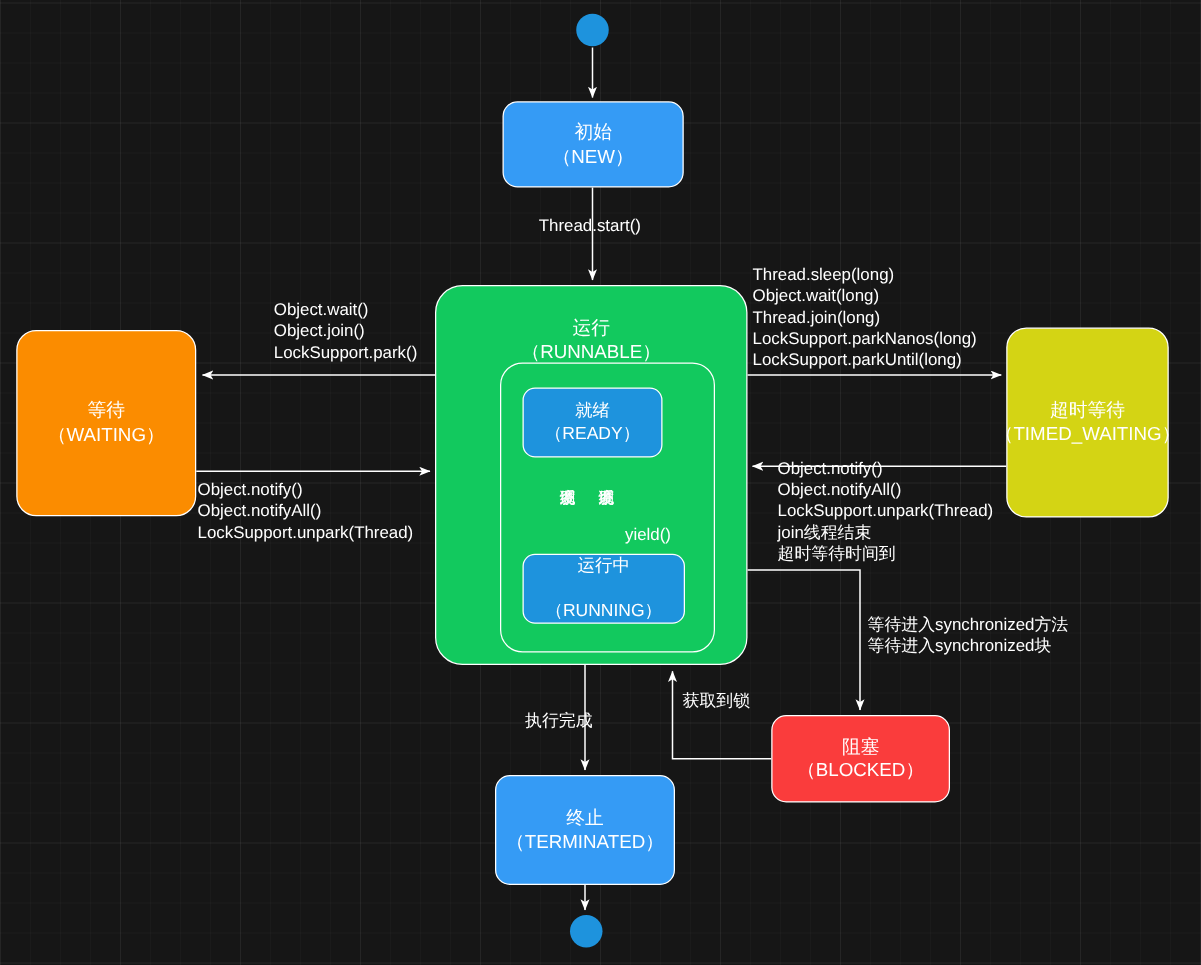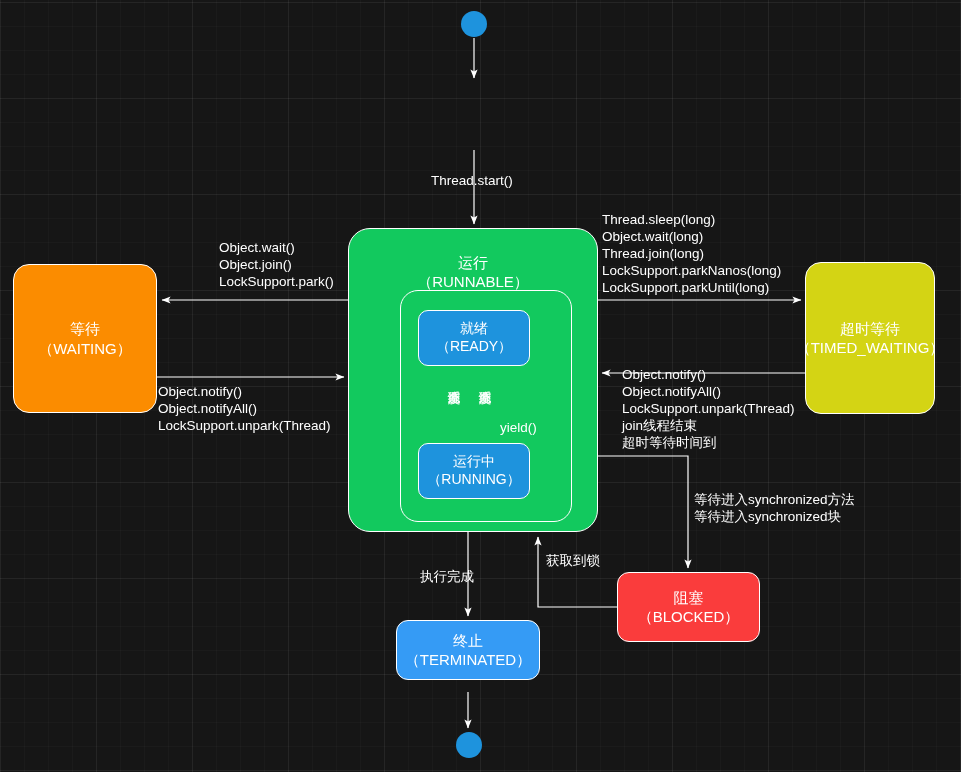--- a/index.html
+++ b/index.html
@@ -23,27 +23,27 @@
     text-align:center;line-height:1.28;
   }
   .node .l1{font-size:15px;}
   .node .l2{font-size:15px;}
   .n-new      {left:402px;top:81px;width:145px;height:69px;background:#359bf5;border-radius:12px;}
   .n-runnable {left:348px;top:228px;width:250px;height:304px;background:#12c95e;border-radius:22px;
                align-items:center;justify-content:flex-start;padding-top:24px;}
   .n-waiting  {left:13px;top:264px;width:144px;height:149px;background:#fb8c00;border-radius:16px;}
   .n-timed    {left:805px;top:262px;width:130px;height:152px;background:#d4d414;border-radius:16px;}
   .n-blocked  {left:617px;top:572px;width:143px;height:70px;background:#fa3c3c;border-radius:12px;}
-  .n-term     {left:396px;top:620px;width:144px;height:60px;background:#359bf5;border-radius:12px;text-align:center;}
+  .n-term     {left:396px;top:620px;width:144px;height:88px;background:#359bf5;border-radius:12px;text-align:center;}
   .inner-box{
     position:absolute;left:400px;top:290px;width:172px;height:232px;
     border:1.5px solid #ffffff;border-radius:18px;box-sizing:border-box;
   }
   .n-ready    {left:418px;top:310px;width:112px;height:56px;background:#1e93dd;border-radius:10px;}
-  .n-running  {left:418px;top:443px;width:112px;height:56px;background:#1e93dd;border-radius:10px;}
+  .n-running  {left:418px;top:443px;width:130px;height:56px;background:#1e93dd;border-radius:10px;justify-content:space-between;}
   .n-ready .l1,.n-ready .l2,.n-running .l1,.n-running .l2{font-size:14px;}
   .dot{position:absolute;width:26px;height:26px;border-radius:50%;background:#1e93dd;}
   .dot-start{left:461px;top:11px;}
   .dot-end{left:456px;top:732px;}
   .lbl{position:absolute;color:#ffffff;font-size:13.5px;line-height:17px;white-space:pre;}
   .lbl-v{writing-mode:vertical-rl;text-orientation:upright;font-size:12.5px;line-height:14px;letter-spacing:0px;}
 </style>
 </head>
 <body>
 
@@ -72,20 +72,24 @@
     </g>
     <g stroke="#ffffff" stroke-width="1.2" fill="none">
       <path d="M443,366 L443,439" marker-end="url(#arwg)"></path>
       <path d="M503,443 L503,372" marker-end="url(#arwg)"></path>
     </g>
   </svg>
 
   <div class="dot dot-start"></div>
   <div class="dot dot-end"></div>
 
+  <div class="node n-new">
+    <span class="l1">初始</span>
+    <span class="l2">（NEW）</span>
+  </div>
 
   <div class="node n-runnable">
     <span class="l1">运行</span>
     <span class="l2">（RUNNABLE）</span>
   </div>
 
   <div class="inner-box"></div>
 
   <div class="node n-ready">
     <span class="l1">就绪</span>

